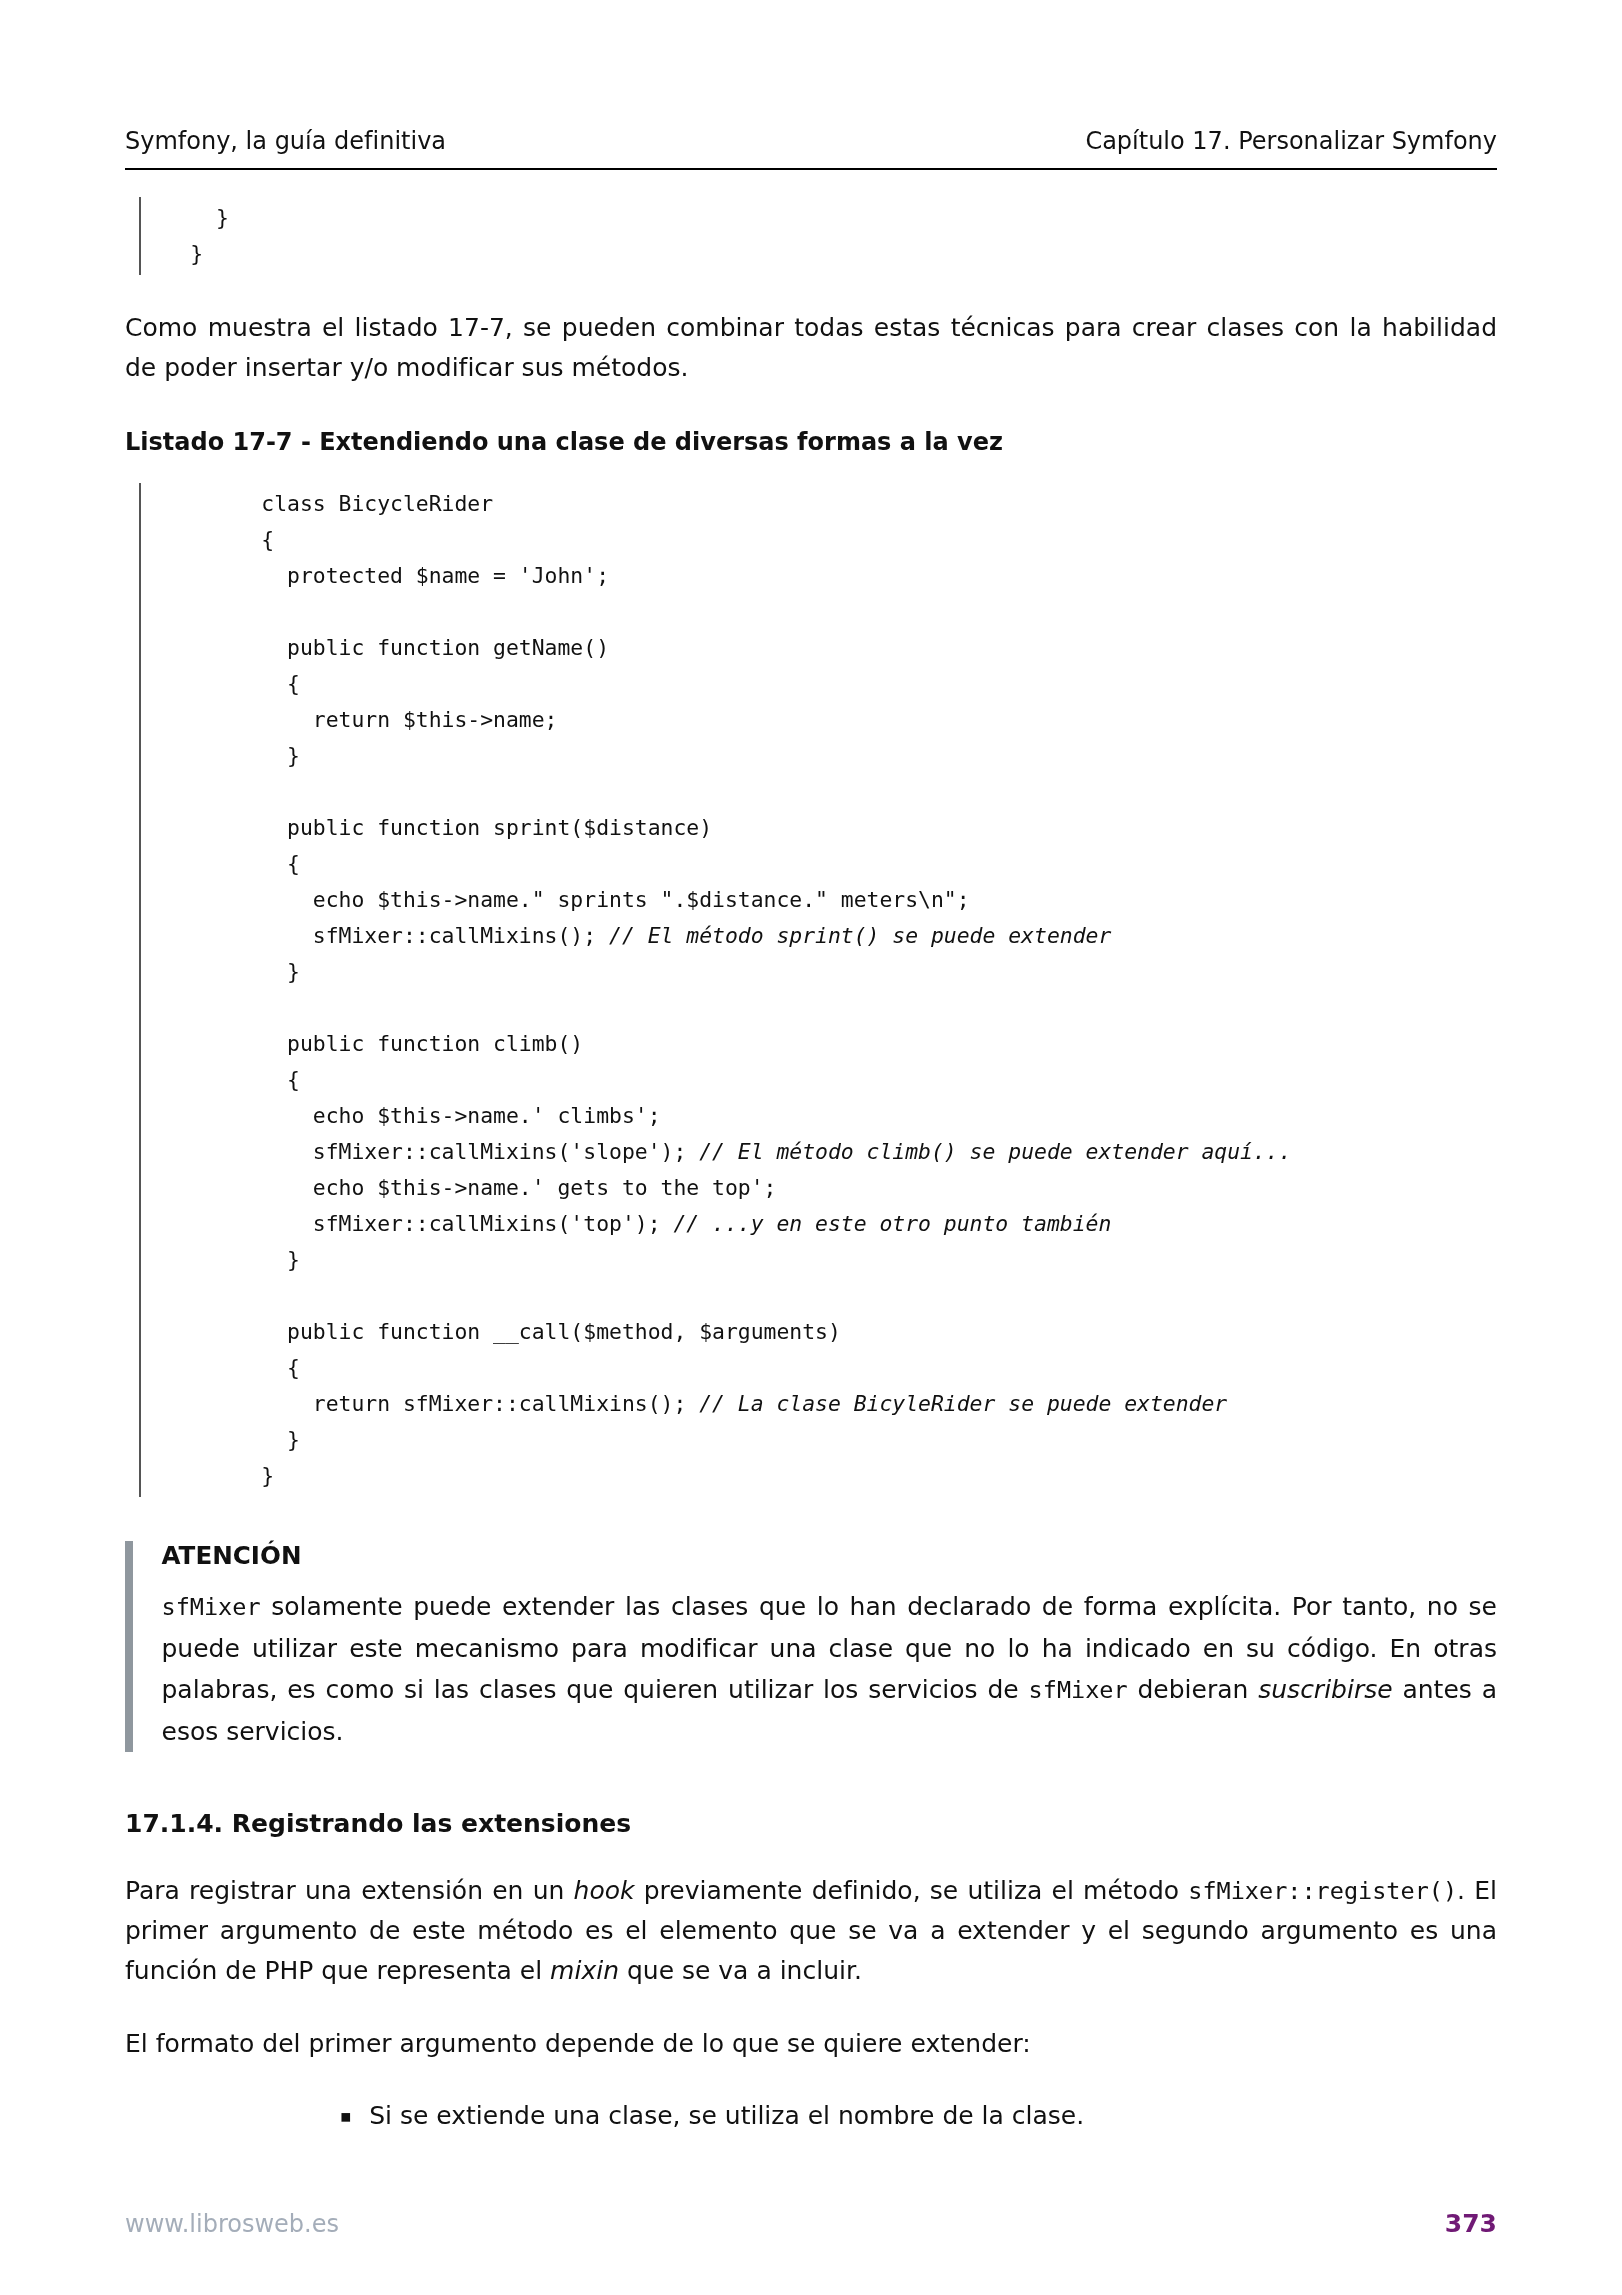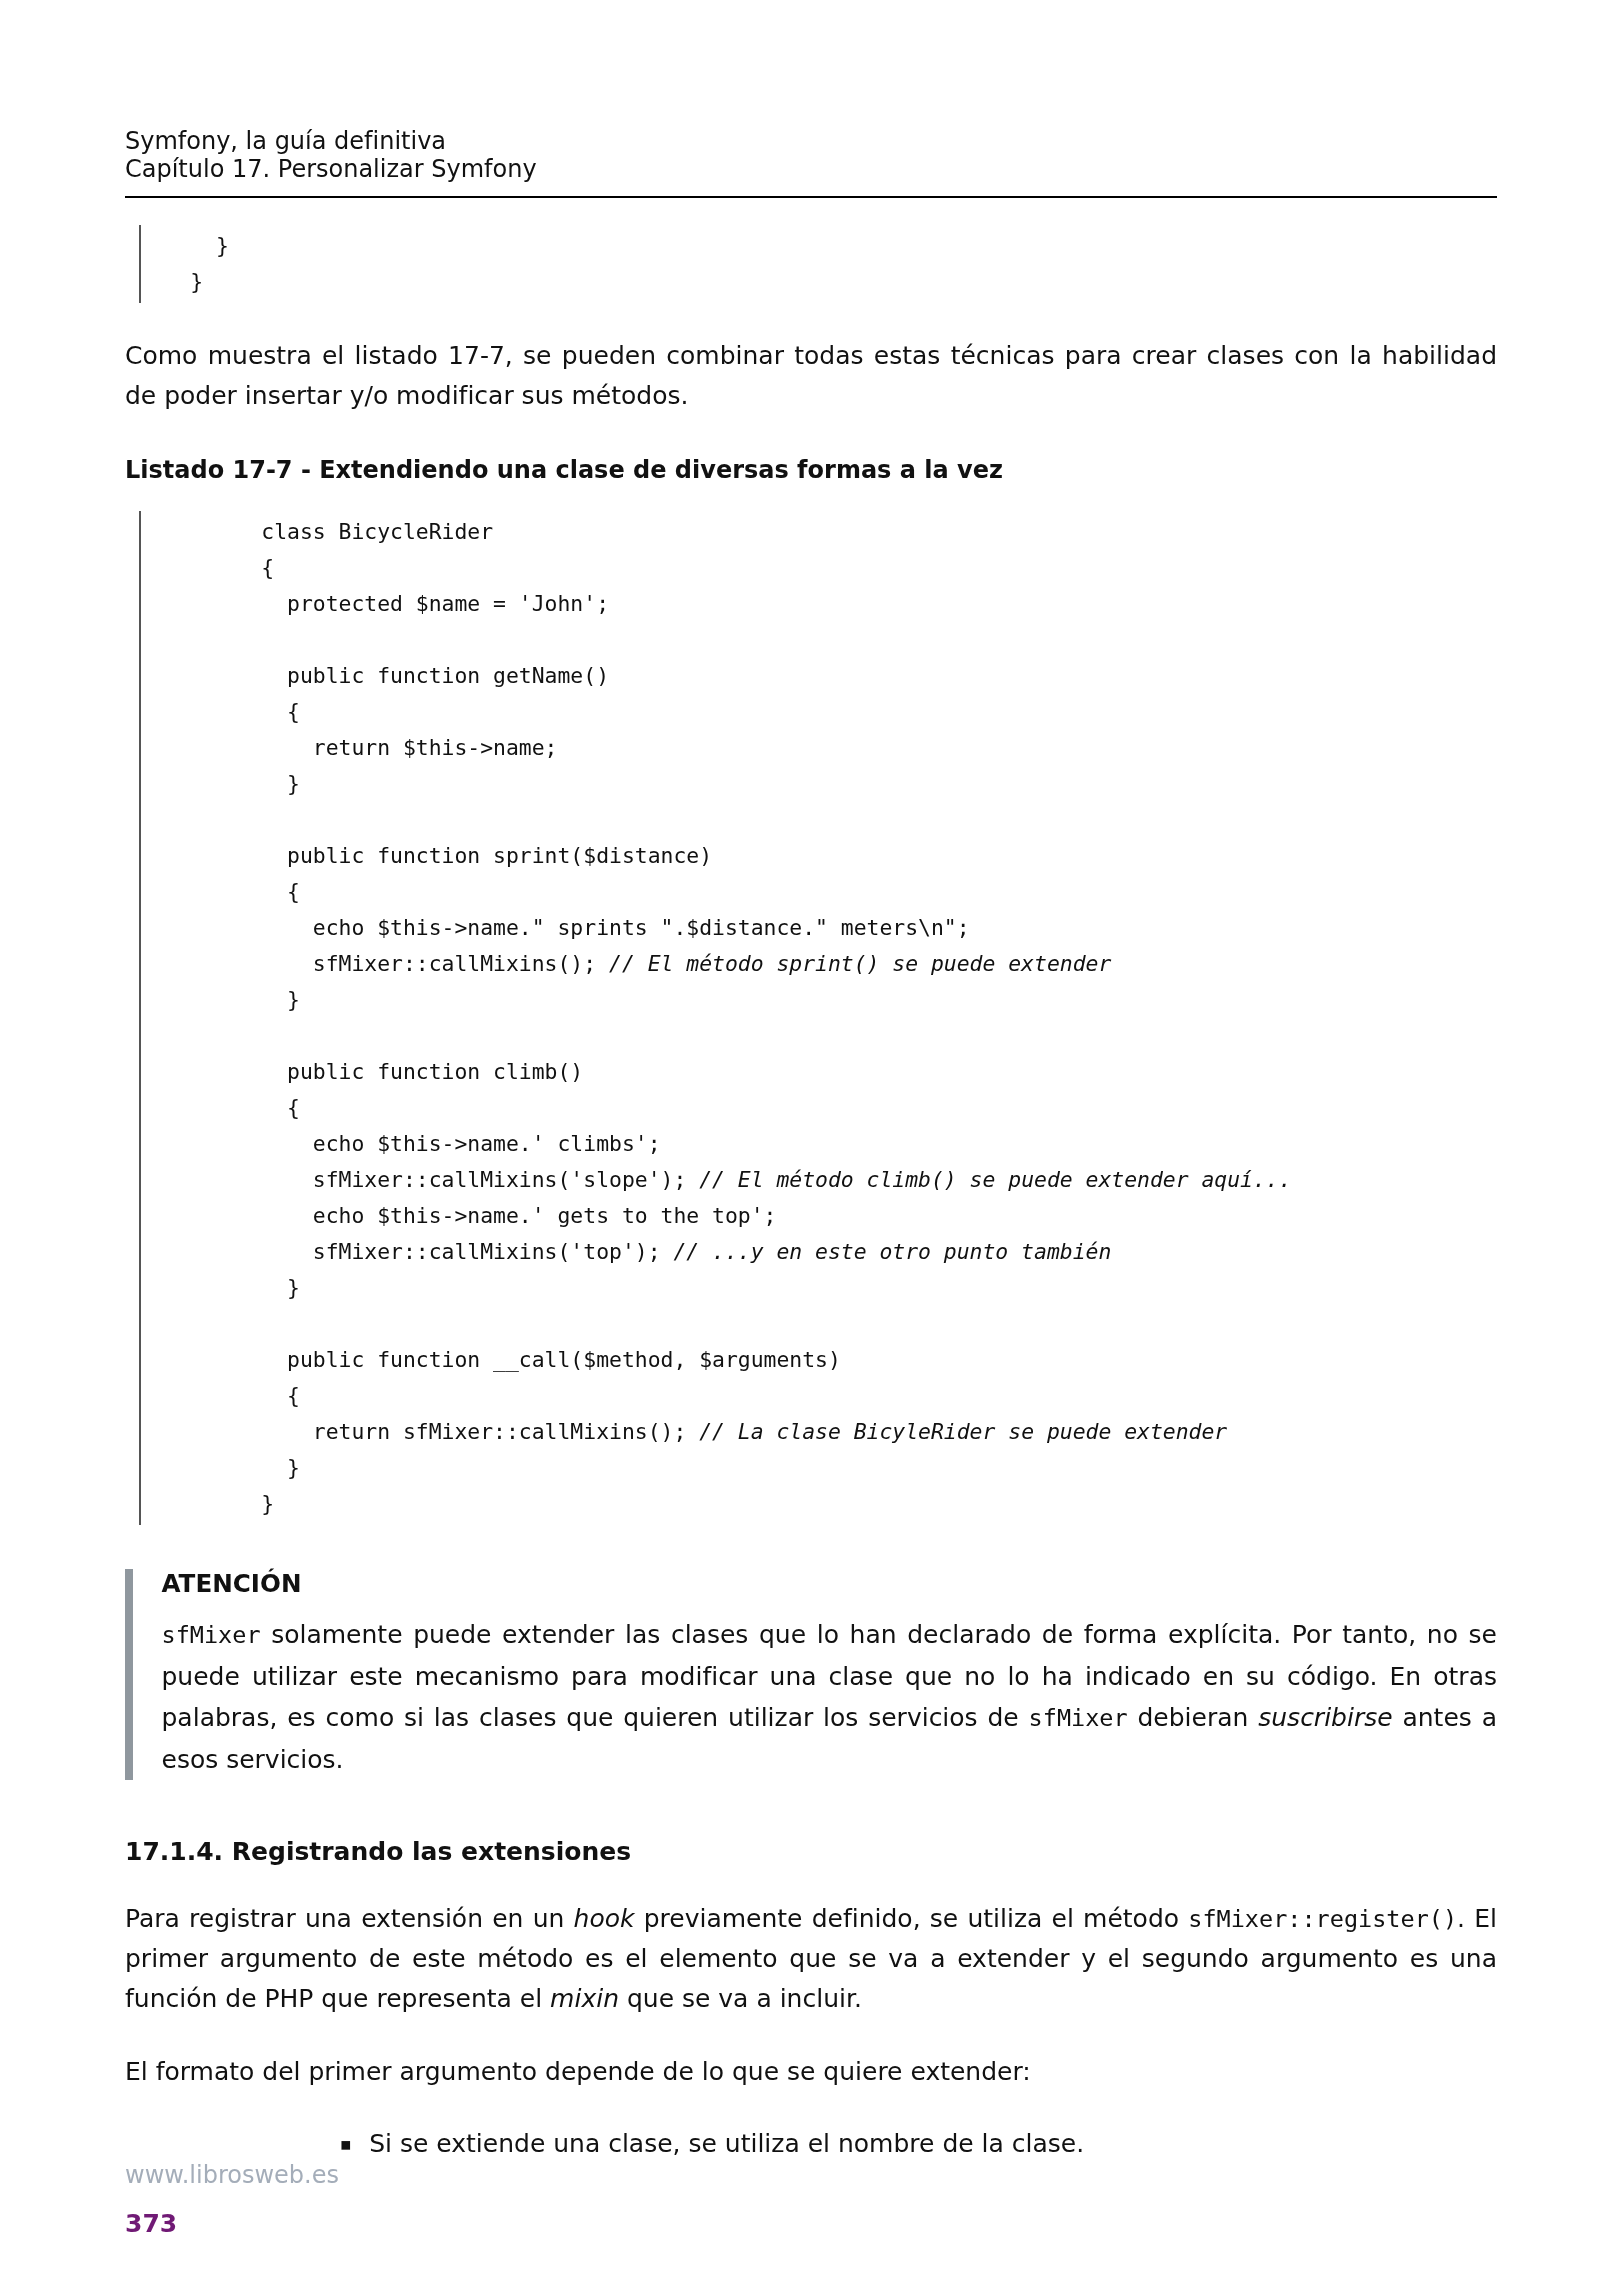--- a/index.html
+++ b/index.html
@@ -15,21 +15,20 @@
     overflow: hidden;
   }
   
   .header {
     display: flex;
     justify-content: space-between;
     align-items: baseline;
     font-size: 24px;
     padding-bottom: 12.7px;
     border-bottom: 2.4px solid #000000;
-    flex-direction: column;
   }
   
   .codeblock {
     margin-left: 14.3px;
     border-left: 2.4px solid #555555;
     font-family: "DejaVu Sans Mono", "Liberation Mono", monospace;
     font-size: 21.4px;
     line-height: 36px;
     padding-top: 3.2px;
     padding-bottom: 3.2px;
@@ -92,21 +91,20 @@
   }
   
   .footer {
     position: absolute;
     left: 125px;
     right: 125px;
     bottom: 57px;
     display: flex;
     justify-content: space-between;
     align-items: baseline;
-    flex-direction: column;
   }
   .footer-site { font-size: 24px; color: #a4adb9; }
   .footer-page { font-size: 25px; font-weight: bold; color: #701a75; margin-top: 20px; }
 </style>
 </head>
 <body>
 
 <div class="page">
 
   <div class="header">

